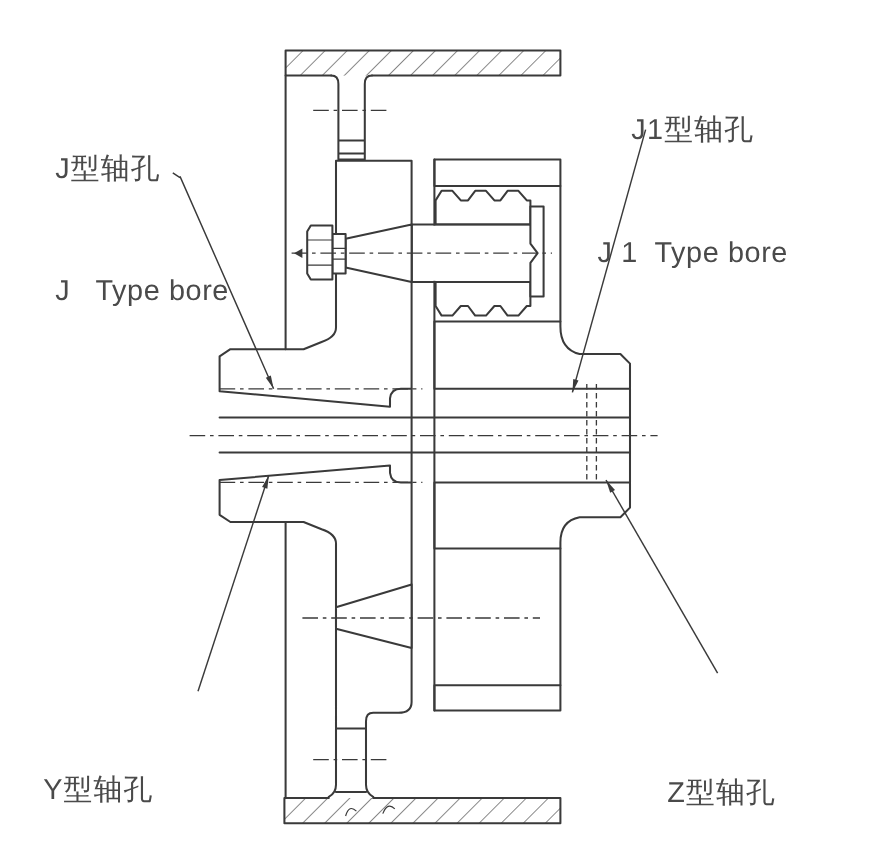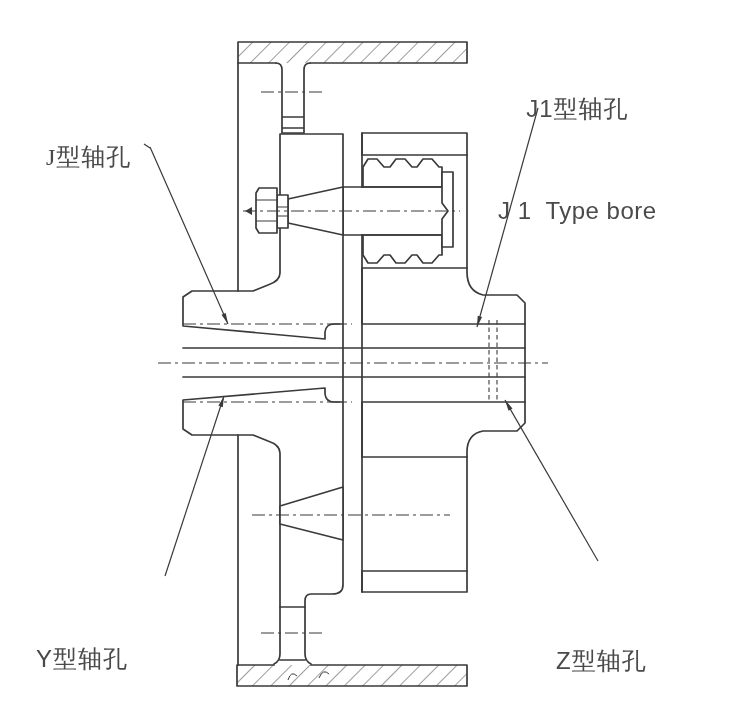--- a/index.html
+++ b/index.html
@@ -115,22 +115,23 @@
       <polygon class="arr" points="228,324 221.5,314.8 225.7,313"></polygon>
       <path class="leader" d="M165,576 L224,396"></path>
       <polygon class="arr" points="224,396 222.8,407.2 218.4,405.8"></polygon>
       <path class="leader" d="M538,108 L477,327"></path>
       <polygon class="arr" points="477,327 477.7,315.8 482.1,317"></polygon>
       <path class="leader" d="M598,561 L505,400"></path>
       <polygon class="arr" points="505,400 512.5,408.4 508.5,410.7"></polygon>
     </g>
   </svg>
 
-  <div class="lbl" style="left:46px;top:72px;font-family:Liberation Serif, serif;">
+  <div class="lbl" style="left:46px;top:56px;">
     <div class="cn">J型轴孔</div>
+    <div class="en">J   Type bore</div>
   </div>
 
   <div class="lbl" style="left:498px;top:24px;text-align:center;">
     <div class="cn">J1型轴孔</div>
     <div class="en">J 1  Type bore</div>
   </div>
 
   <div class="lbl" style="left:36px;top:574px;">
     <div class="cn">Y型轴孔</div>
     

